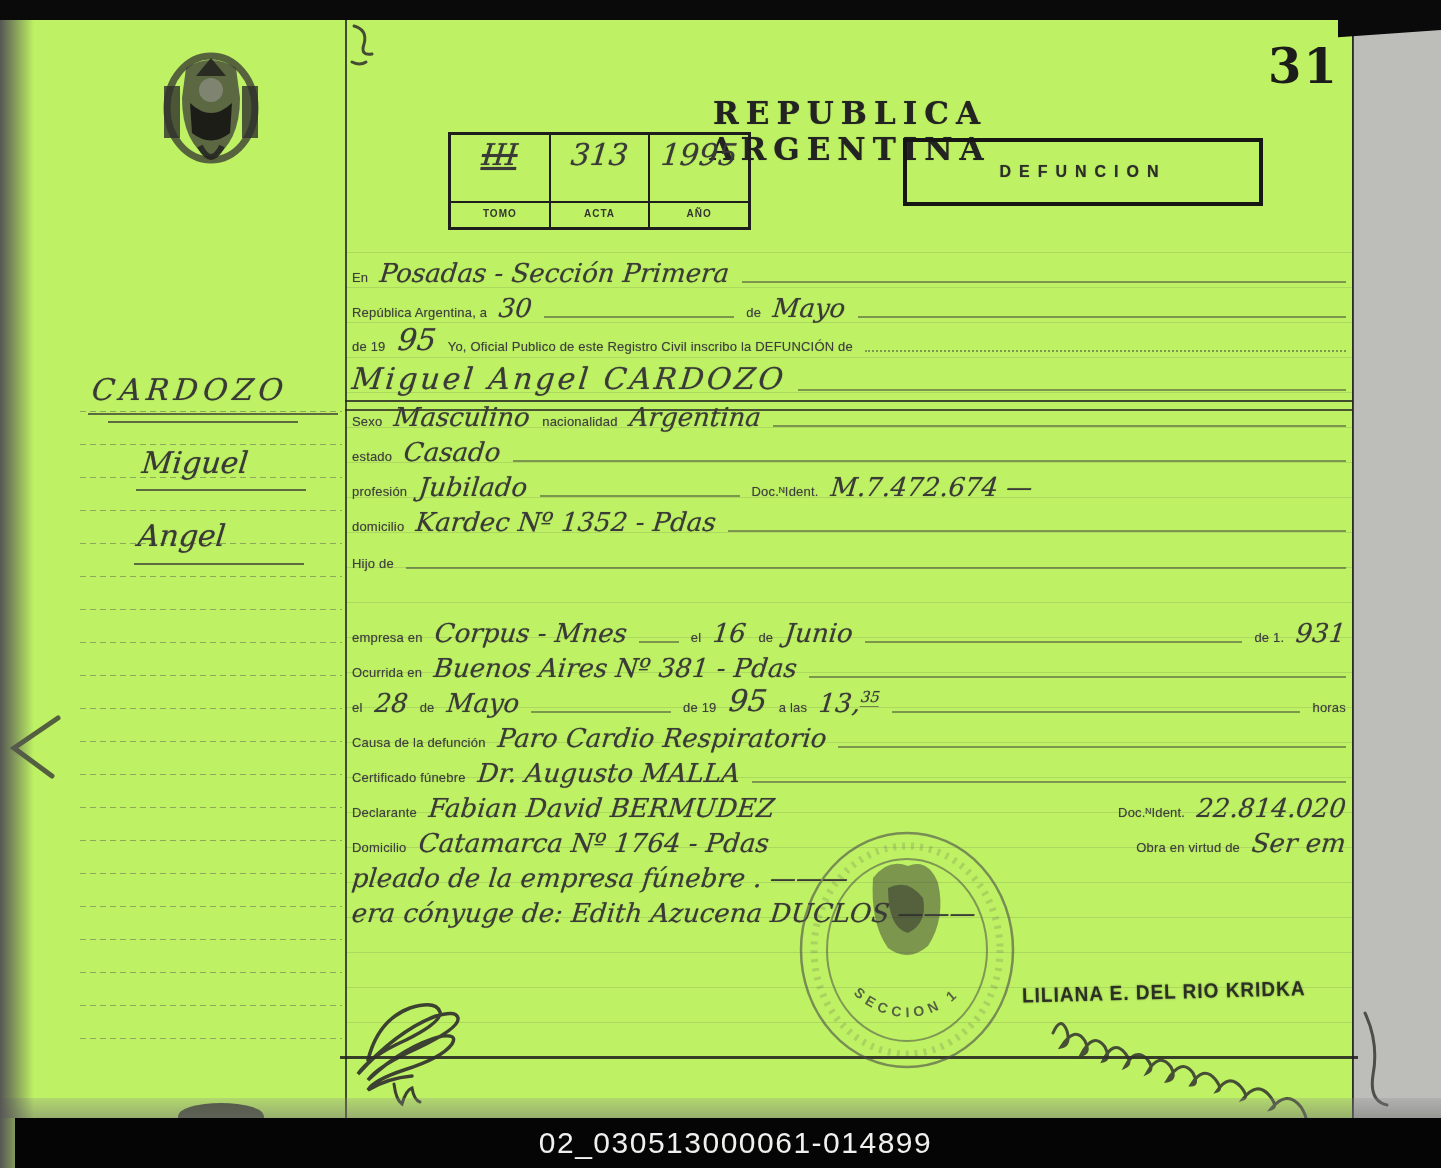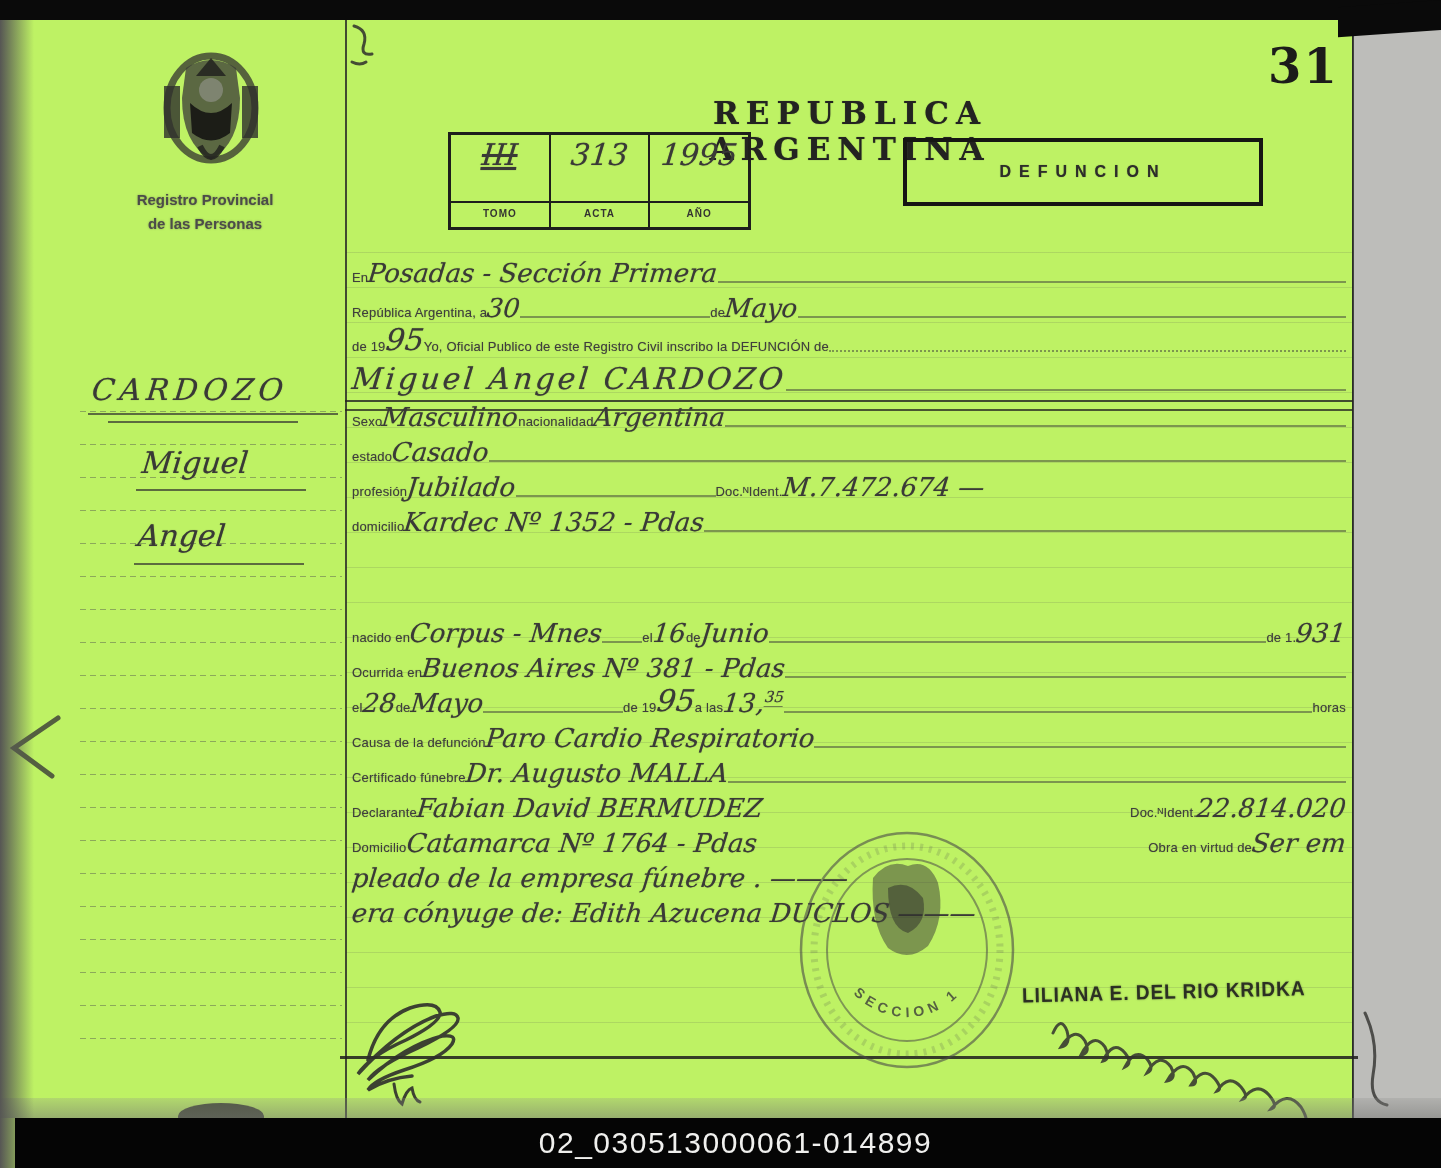--- a/index.html
+++ b/index.html
@@ -38,21 +38,21 @@
   .defbox{left:903px;top:138px;width:352px;height:60px;border:4px solid #161614;
           display:flex;align-items:center;justify-content:center;}
   .defbox span{font-size:16px;font-weight:bold;letter-spacing:8px;color:#2d2d2a;text-shadow:0 0 1px rgba(45,45,42,.6);}
   
   .lbl{font-size:13px;color:#3f3f3c;letter-spacing:.2px;white-space:nowrap;
        text-shadow:0 0 1px rgba(63,63,60,.45);margin-bottom:3px;}
   .hw{font-family:"DejaVu Serif",serif;font-style:italic;color:#3a3a37;white-space:nowrap;
       font-size:26px;display:inline-block;transform:skewX(-6deg);
       text-shadow:0 0 1px rgba(58,58,55,.55);}
   .hw-big{font-size:30px;}
-  .row{position:absolute;left:352px;right:95px;display:flex;align-items:flex-end;}
+  .row{position:absolute;left:352px;right:95px;display:flex;align-items:flex-end;gap:12px;}
   .fill{flex:1;align-self:flex-end;margin-bottom:5px;height:0;border-bottom:2px solid rgba(58,58,55,.5);}
   .fill.fixed{flex:0 0 auto;}
   .fill.dot{border-bottom-style:dotted;}
   .spacer{flex:1;}
   .sup{font-size:15px;vertical-align:super;border-bottom:1px solid rgba(58,58,55,.6);}
   .dbl-rule{left:345px;top:400px;width:1008px;height:7px;border-top:2px solid rgba(35,35,33,.8);
             border-bottom:2px solid rgba(35,35,33,.75);}
   .bottom-rule{left:340px;top:1056px;width:1018px;height:3px;background:rgba(30,30,28,.85);}
   
   .mname{position:absolute;font-family:"DejaVu Serif",serif;font-style:italic;color:#39393六;color:#393936;
@@ -85,24 +85,20 @@
   <svg class="abs" style="left:156px;top:48px;" width="110" height="140" viewBox="0 0 110 140">
     <ellipse cx="55" cy="60" rx="44" ry="52" fill="none" stroke="#33332f" stroke-width="7" opacity="0.75"></ellipse>
     <rect x="8" y="38" width="16" height="52" fill="#2e2e2c" opacity="0.8"></rect>
     <rect x="86" y="38" width="16" height="52" fill="#2e2e2c" opacity="0.8"></rect>
     <path d="M30 20 Q55 4 80 20 L84 50 Q84 95 55 112 Q26 95 26 50 Z" fill="#3a3a37" opacity="0.75"></path>
     <path d="M34 55 Q55 75 76 55 L74 85 Q55 100 36 85 Z" fill="#151513" opacity="0.9"></path>
     <path d="M40 28 L70 28 L55 10 Z" fill="#22221f" opacity="0.85"></path>
     <circle cx="55" cy="42" r="12" fill="#9a9a97" opacity="0.55"></circle>
     <path d="M44 98 Q55 120 66 98" stroke="#1f1f1d" stroke-width="6" fill="none" opacity="0.8"></path>
   </svg>
-  <div class="abs registry">
-    <div>Registro Provincial</div>
-    <div>de las Personas</div>
-  </div>
 
   <div class="abs rtable">
     <div class="rcol">
       <div class="rval"><span class="hw hw-big" style="text-decoration:underline line-through;">III</span></div>
       <div class="rlabel">TOMO</div>
     </div>
     <div class="rcol">
       <div class="rval"><span class="hw hw-big">313</span></div>
       <div class="rlabel">ACTA</div>
     </div>
@@ -173,24 +169,28 @@
     <span class="lbl">Doc.ᴺIdent.</span>
     <span class="hw">M.7.472.674 —</span>
   </div>
 
   <div class="row" style="bottom:631px;">
     <span class="lbl">domicilio</span>
     <span class="hw">Kardec Nº 1352 - Pdas</span>
     <span class="fill"></span>
   </div>
 
+  <div class="row" style="bottom:594px;">
+    <span class="lbl">Hijo de</span>
+    <span class="fill"></span>
+  </div>
 
 
   <div class="row" style="bottom:520px;">
-    <span class="lbl">nacido en</span>
+    <span class="lbl">empresa en</span>
     <span class="hw">Corpus - Mnes</span>
     <span class="fill fixed" style="width:40px;"></span>
     <span class="lbl">el</span>
     <span class="hw">16</span>
     <span class="lbl">de</span>
     <span class="hw">Junio</span>
     <span class="fill"></span>
     <span class="lbl">de 1.</span>
     <span class="hw">931</span>
   </div>

